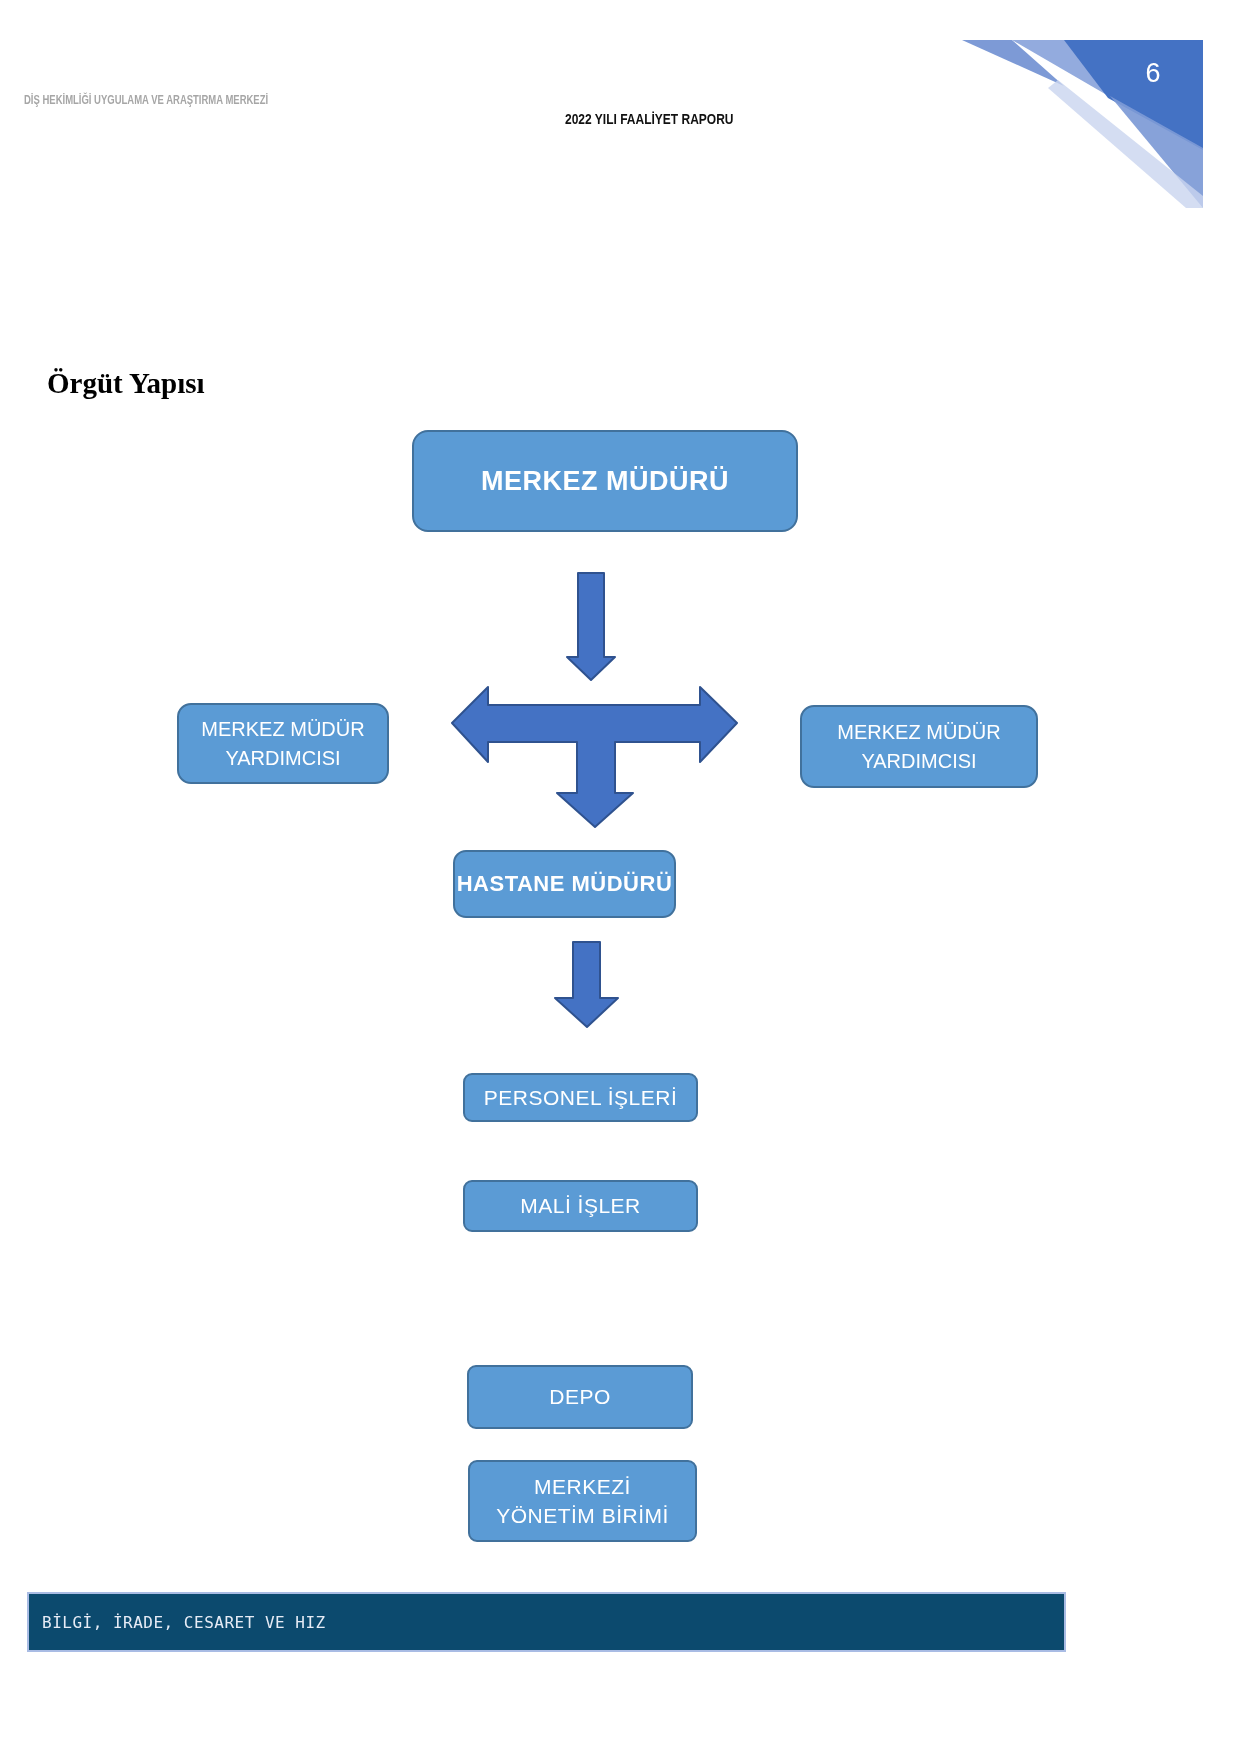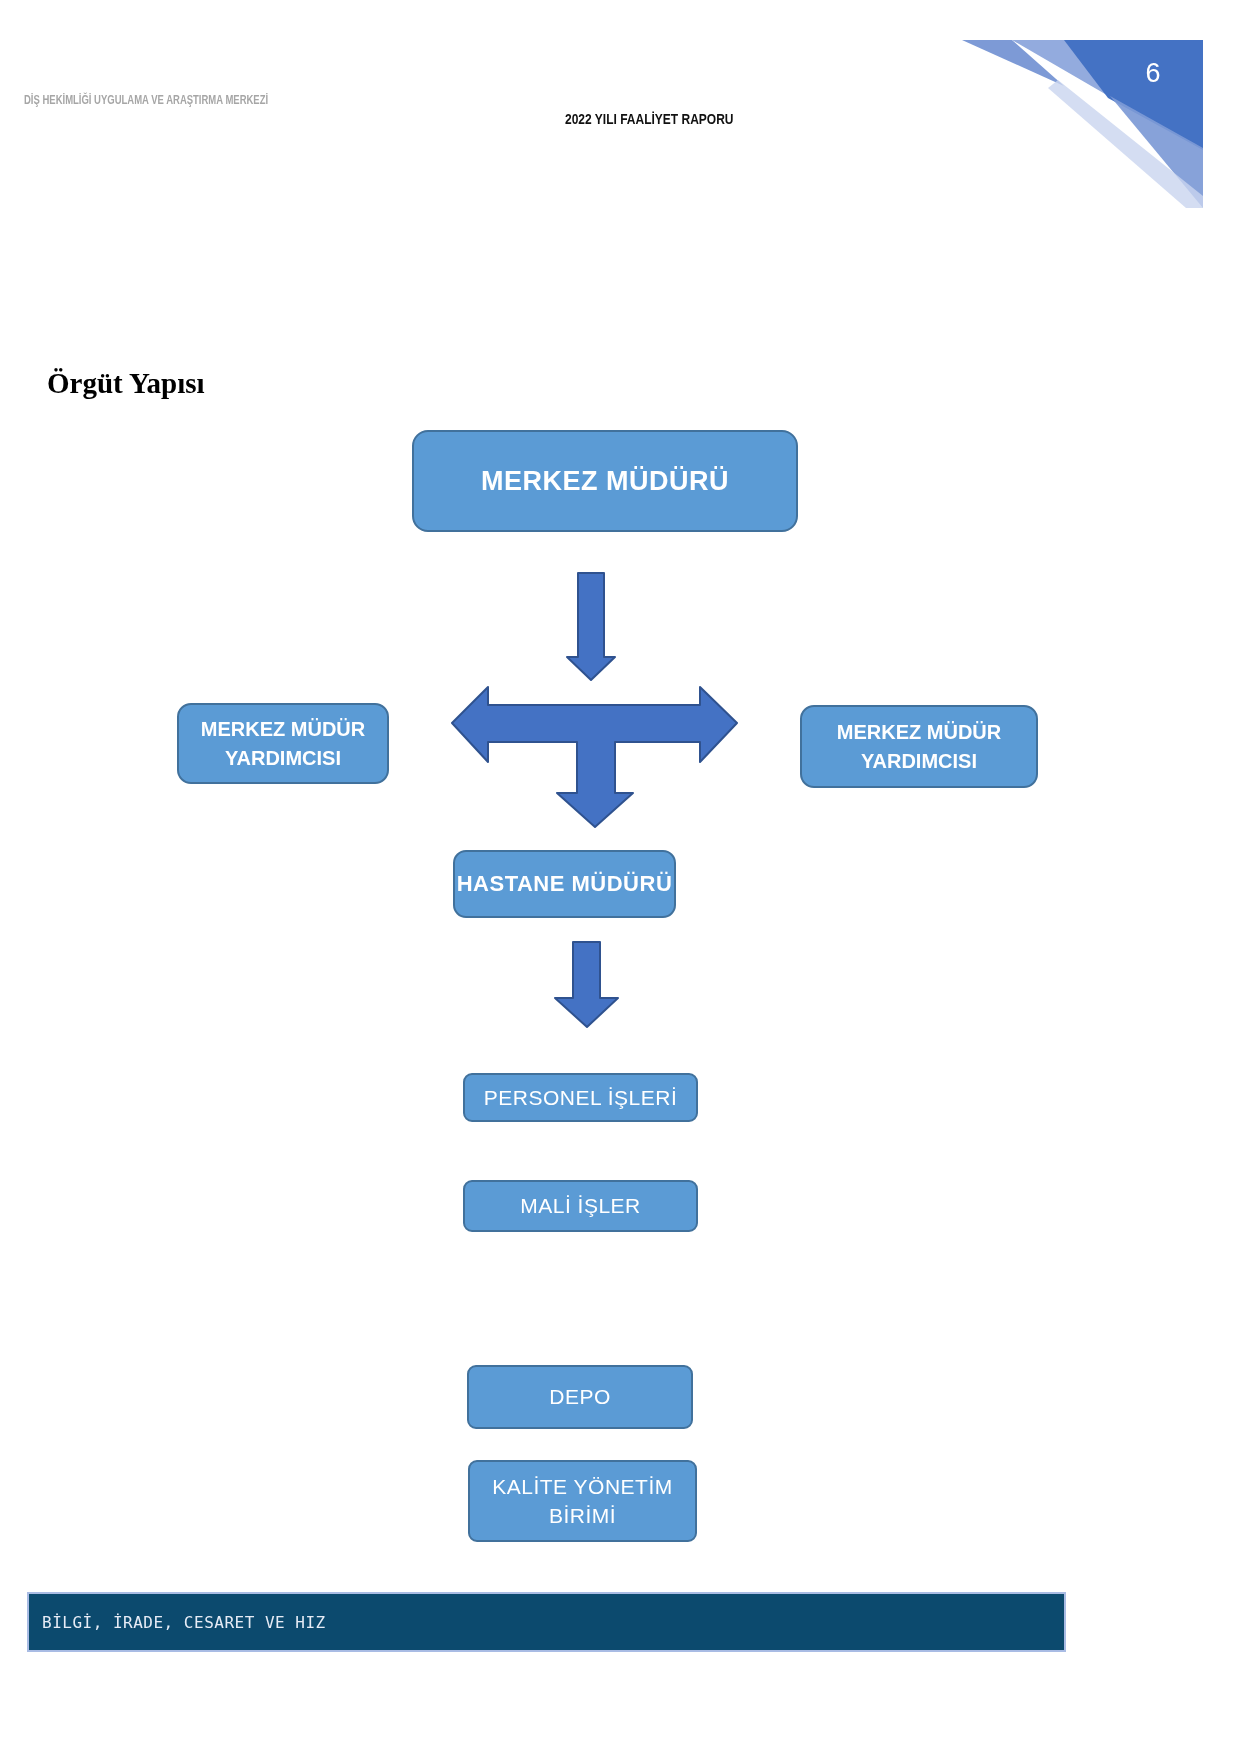--- a/index.html
+++ b/index.html
@@ -37,21 +37,21 @@
     background:#5b9bd5; border:2px solid #41719c;
     display:flex; align-items:center; justify-content:center;
     color:#ffffff; text-align:center;
   }
   .director {
     left:412px; top:406px; width:386px; height:102px;
     border-radius:16px; font-size:27px; font-weight:bold; letter-spacing:0.5px;margin-top:24px;
   }
   .deputy {
     width:212px; height:81px; border-radius:14px;
-    font-size:20px; font-weight:bold; line-height:29px; padding:0 14px;justify-content:flex-end;
+    font-size:20px; font-weight:normal; line-height:29px; padding:0 14px;justify-content:flex-end;
   }
   .deputy-left  { left:177px; top:703px; }
   .deputy-right { left:800px; top:705px; width:238px; height:83px; }
   .hospital {
     left:453px; top:850px; width:223px; height:68px;
     border-radius:13px; font-size:22px; font-weight:bold; letter-spacing:0.5px;
   }
   .unit { font-size:21px; font-weight:normal; border-radius:9px; letter-spacing:0.5px; }
   .u1 { left:463px; top:1073px; width:235px; height:49px; }
   .u2 { left:463px; top:1180px; width:235px; height:52px; }
@@ -123,20 +123,20 @@
   <div class="box unit u1">
     <span>PERSONEL İŞLERİ</span>
   </div>
   <div class="box unit u2">
     <span>MALİ İŞLER</span>
   </div>
   <div class="box unit u4">
     <span>DEPO</span>
   </div>
   <div class="box unit u5">
-    <span>KALİTE YÖNETİM BİRİMİ</span>
+    <span>MERKEZİ YÖNETİM BİRİMİ</span>
   </div>
 
   <div class="motto-banner">
     <span class="motto-text">BİLGİ, İRADE, CESARET VE HIZ</span>
   </div>
 
 </div>
 
 </body></html>

